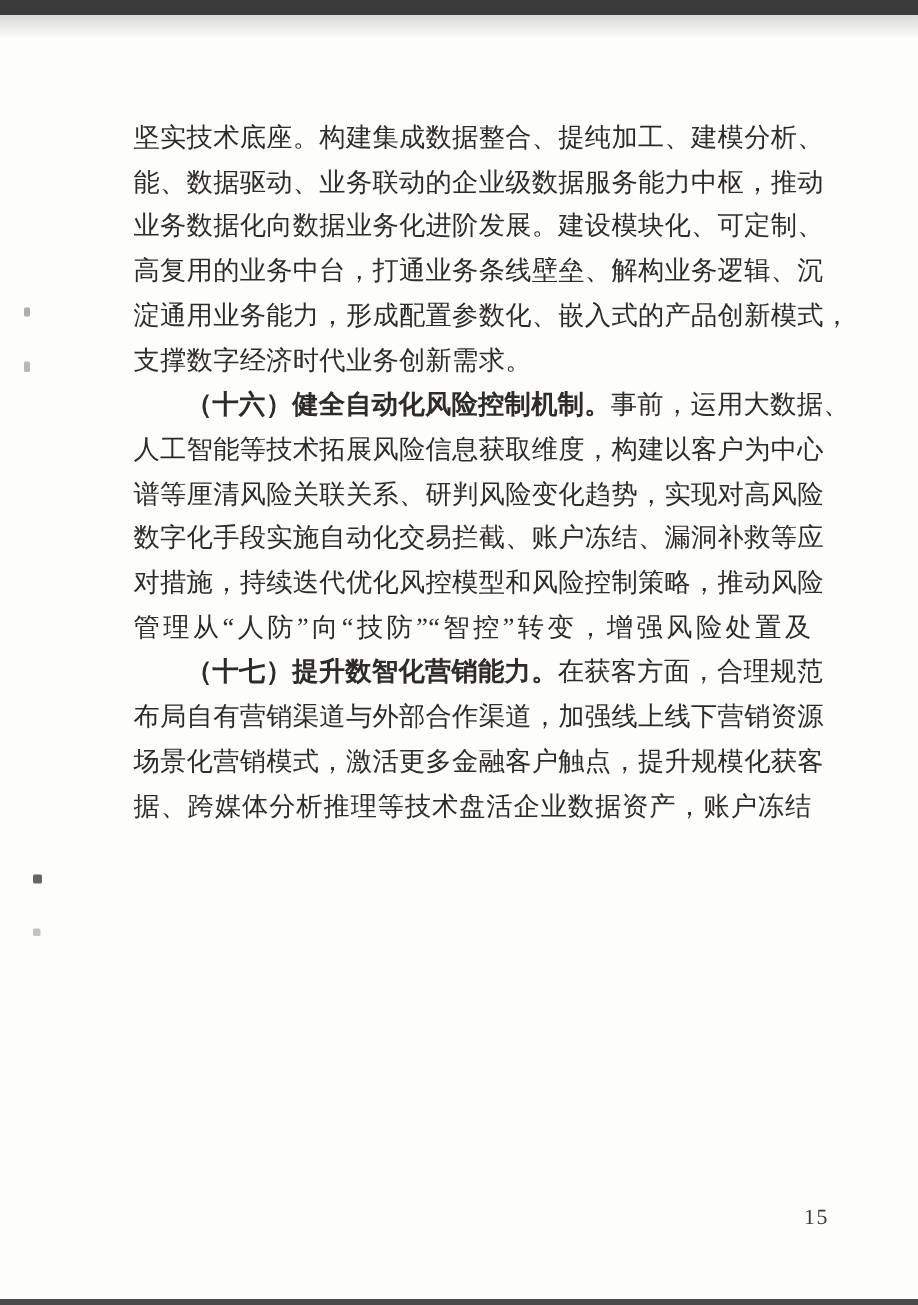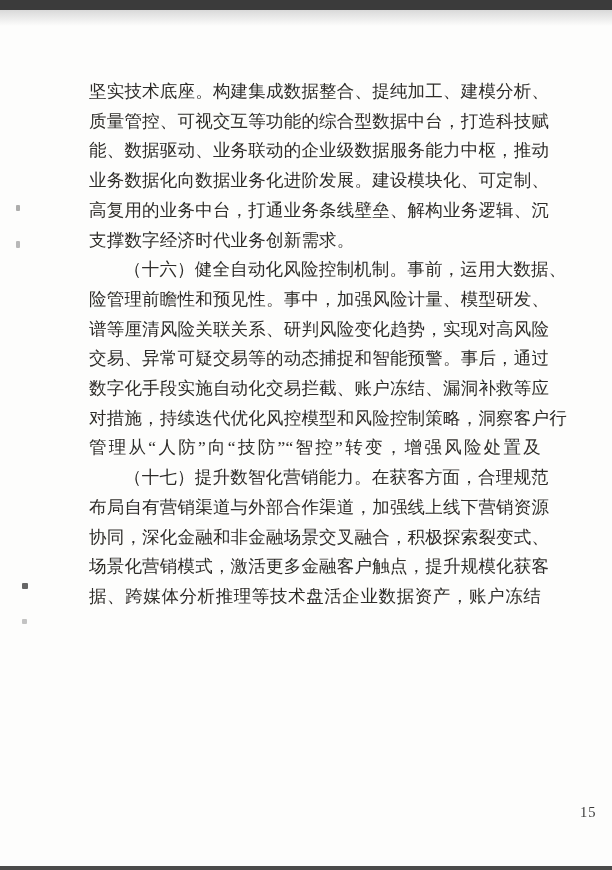--- a/index.html
+++ b/index.html
@@ -64,26 +64,26 @@
     white-space: nowrap;
     letter-spacing: 0.2px;
   }
   .line.short {
     text-align-last: left;
   }
   .line.indent {
     text-indent: 2em;
   }
   .line b {
-    font-weight: 400;
+    font-weight: 700;
     margin-top: 48px;
   }
   .page-number {
     position: absolute;
-    left: 580px;
+    left: 536px;
     top: 804px;
     font-size: 14.5px;
     color: #3a3a3a;
     letter-spacing: 1px;
   }
   
   .speck {
     position: absolute;
     background: #8a8a8a;
     border-radius: 1px;
@@ -104,34 +104,32 @@
   <div class="edge-right"></div>
   <div class="edge-bottom"></div>
 
   <div class="speck speck-1"></div>
   <div class="speck speck-2"></div>
   <div class="speck speck-3"></div>
   <div class="speck speck-4"></div>
 
   <div class="text-column">
       <div class="line">坚实技术底座。构建集成数据整合、提纯加工、建模分析、</div>
-      <div class="line">质量管控、可视交互等功能的综合型数据中台，打造科技赋</div>
       <div class="line">能、数据驱动、业务联动的企业级数据服务能力中枢，推动</div>
       <div class="line">业务数据化向数据业务化进阶发展。建设模块化、可定制、</div>
       <div class="line">高复用的业务中台，打通业务条线壁垒、解构业务逻辑、沉</div>
+      <div class="line">淀通用业务能力，形成配置参数化、嵌入式的产品创新模式，</div>
       <div class="line short">支撑数字经济时代业务创新需求。</div>
       <div class="line indent"><b>（十六）健全自动化风险控制机制。</b><span>事前，运用大数据、</span></div>
-      <div class="line">险管理前瞻性和预见性。事中，加强风险计量、模型研发、</div>
+      <div class="line">人工智能等技术拓展风险信息获取维度，构建以客户为中心</div>
       <div class="line">谱等厘清风险关联关系、研判风险变化趋势，实现对高风险</div>
-      <div class="line">交易、异常可疑交易等的动态捕捉和智能预警。事后，通过</div>
       <div class="line">数字化手段实施自动化交易拦截、账户冻结、漏洞补救等应</div>
-      <div class="line">对措施，持续迭代优化风控模型和风险控制策略，洞察客户行</div>
+      <div class="line">对措施，持续迭代优化风控模型和风险控制策略，推动风险</div>
       <div class="line">管理从“人防”向“技防”“智控”转变，增强风险处置及</div>
       <div class="line indent"><b>（十七）提升数智化营销能力。</b><span>在获客方面，合理规范</span></div>
       <div class="line">布局自有营销渠道与外部合作渠道，加强线上线下营销资源</div>
-      <div class="line">协同，深化金融和非金融场景交叉融合，积极探索裂变式、</div>
       <div class="line">场景化营销模式，激活更多金融客户触点，提升规模化获客</div>
       <div class="line">据、跨媒体分析推理等技术盘活企业数据资产，账户冻结</div>
     </div>
 
   <div class="page-number">15</div>
 
 </div>
 
 </body></html>

